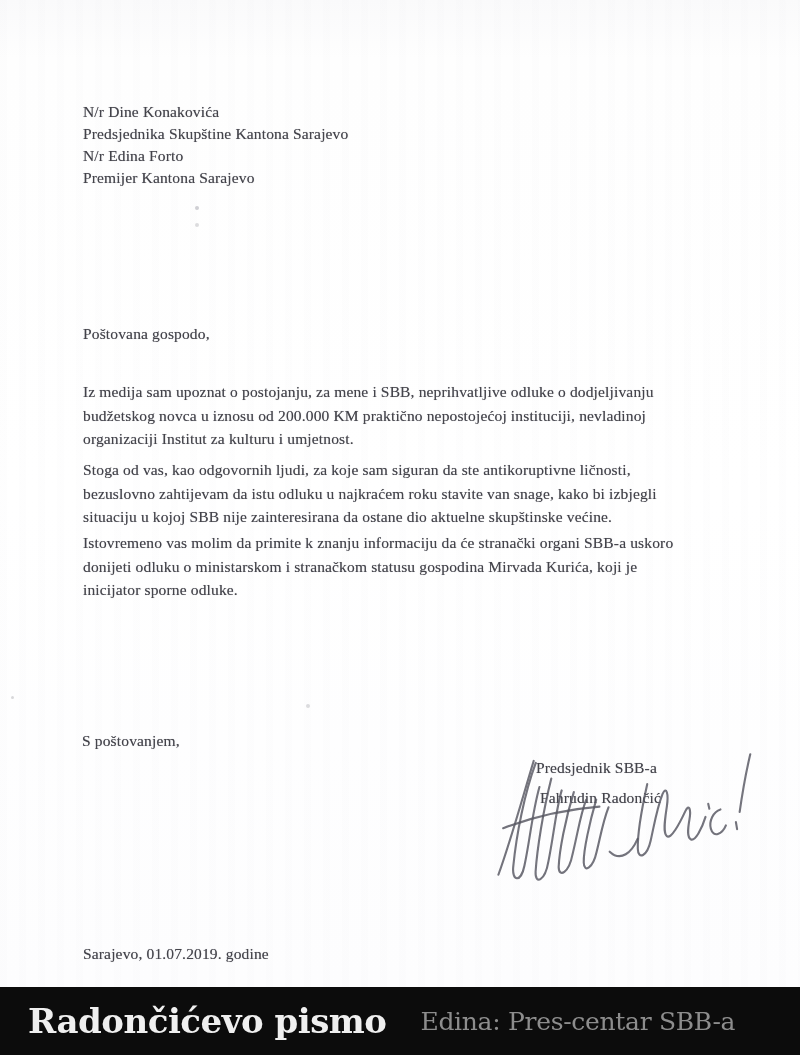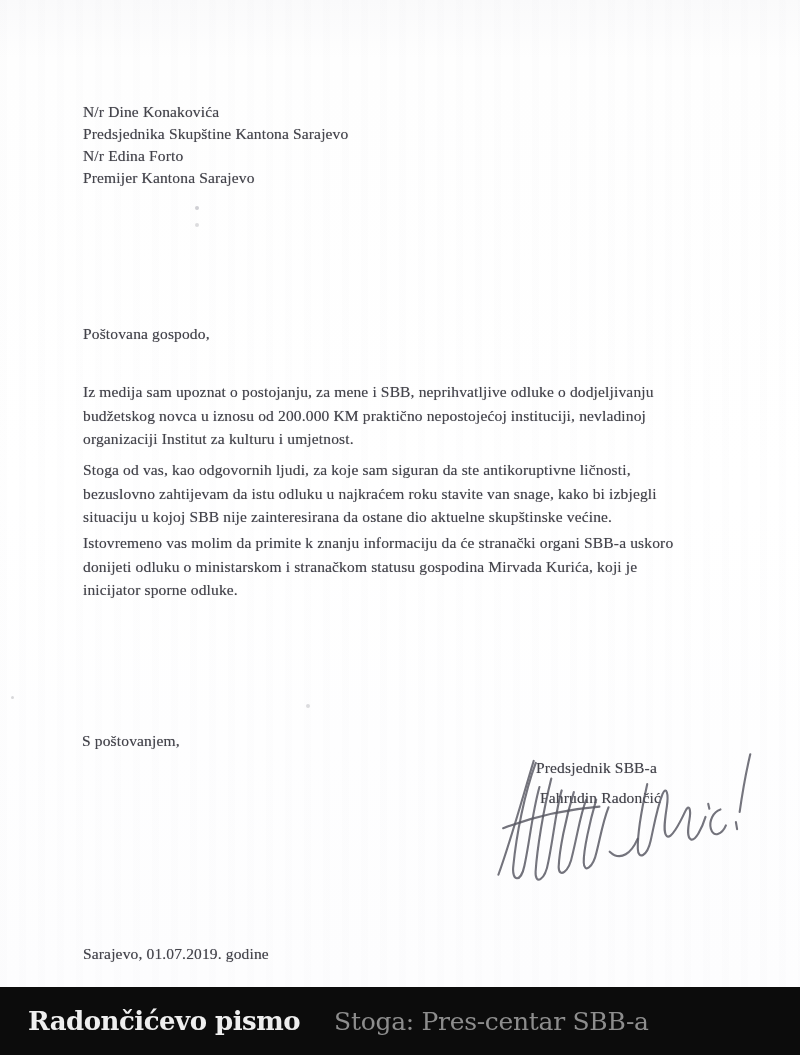--- a/index.html
+++ b/index.html
@@ -54,21 +54,21 @@
   .art-speck-mid{left:306px;top:704px;width:4px;height:4px;opacity:0.4;}
   
   .caption-bar{
     position:absolute;left:0;top:987px;width:800px;height:68px;
     background:#0c0c0c;
     display:flex;align-items:center;
     font-family:"DejaVu Serif","Liberation Serif",serif;
   }
   .caption-title{
     margin-left:28px;
-    color:#efefef;font-size:26px;font-weight:700;
+    color:#efefef;font-size:34px;font-weight:700;
     letter-spacing:-0.5px;white-space:nowrap;
   }
   .caption-credit{
     margin-left:34px;
     color:#8d8d8d;font-size:25px;font-weight:400;
     letter-spacing:-0.3px;white-space:nowrap;
   }
 </style>
 </head>
 <body>
@@ -118,14 +118,14 @@
 
     <path d="M243,64 C246,46 250,26 255,7"></path>
     <path d="M239,74 L240,81"></path>
   </svg>
 
   <div class="typed dateline">Sarajevo, 01.07.2019. godine</div>
 </div>
 
 <div class="caption-bar">
   <span class="caption-title">Radončićevo pismo</span>
-  <span class="caption-credit">Stoga: Pres-centar SBB-a</span>
+  <span class="caption-credit">Edina: Pres-centar SBB-a</span>
 </div>
 
 </body></html>

